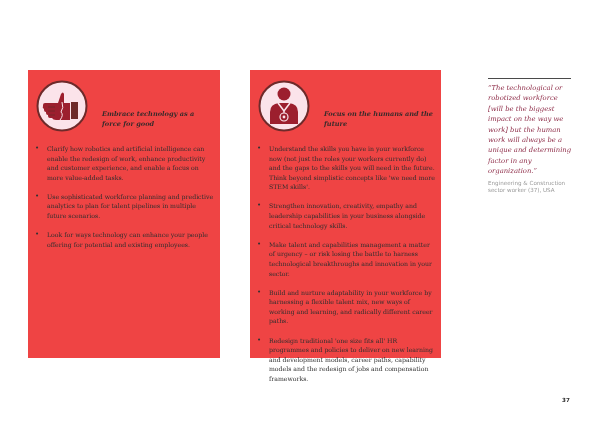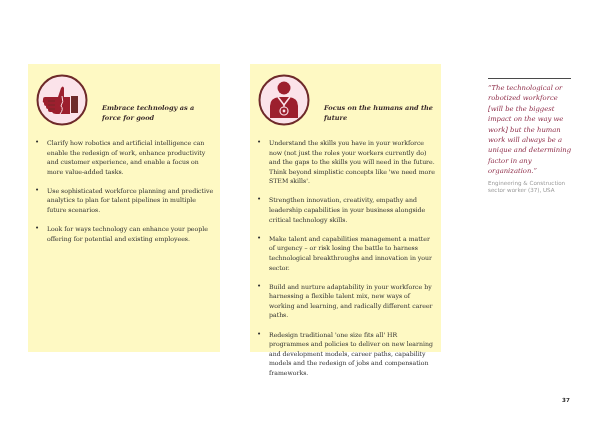--- a/index.html
+++ b/index.html
@@ -3,22 +3,22 @@
 <meta charset="utf-8">
 <style>
   html, body { margin: 0; padding: 0; }
   body {
     width: 600px; height: 424px; position: relative; overflow: hidden;
     background: #ffffff;
     font-family: "DejaVu Serif", serif;
     color: #2d2d2d;
   }
   .panel {
-    position: absolute; top: 64px; height: 288px;
-    background: #fef9c3;
+    position: absolute; top: 70px; height: 288px;
+    background: #ef4444;
     box-sizing: border-box;
   }
   .panel.left { left: 28px; width: 192px; }
   .panel.right { left: 250px; width: 191px; }
   .panel-head {
     position: absolute; top: 10px; left: 8px; right: 8px; height: 62px;
   }
   .icon-circle {
     position: absolute; left: 0; top: 0;
     width: 52px; height: 52px;

